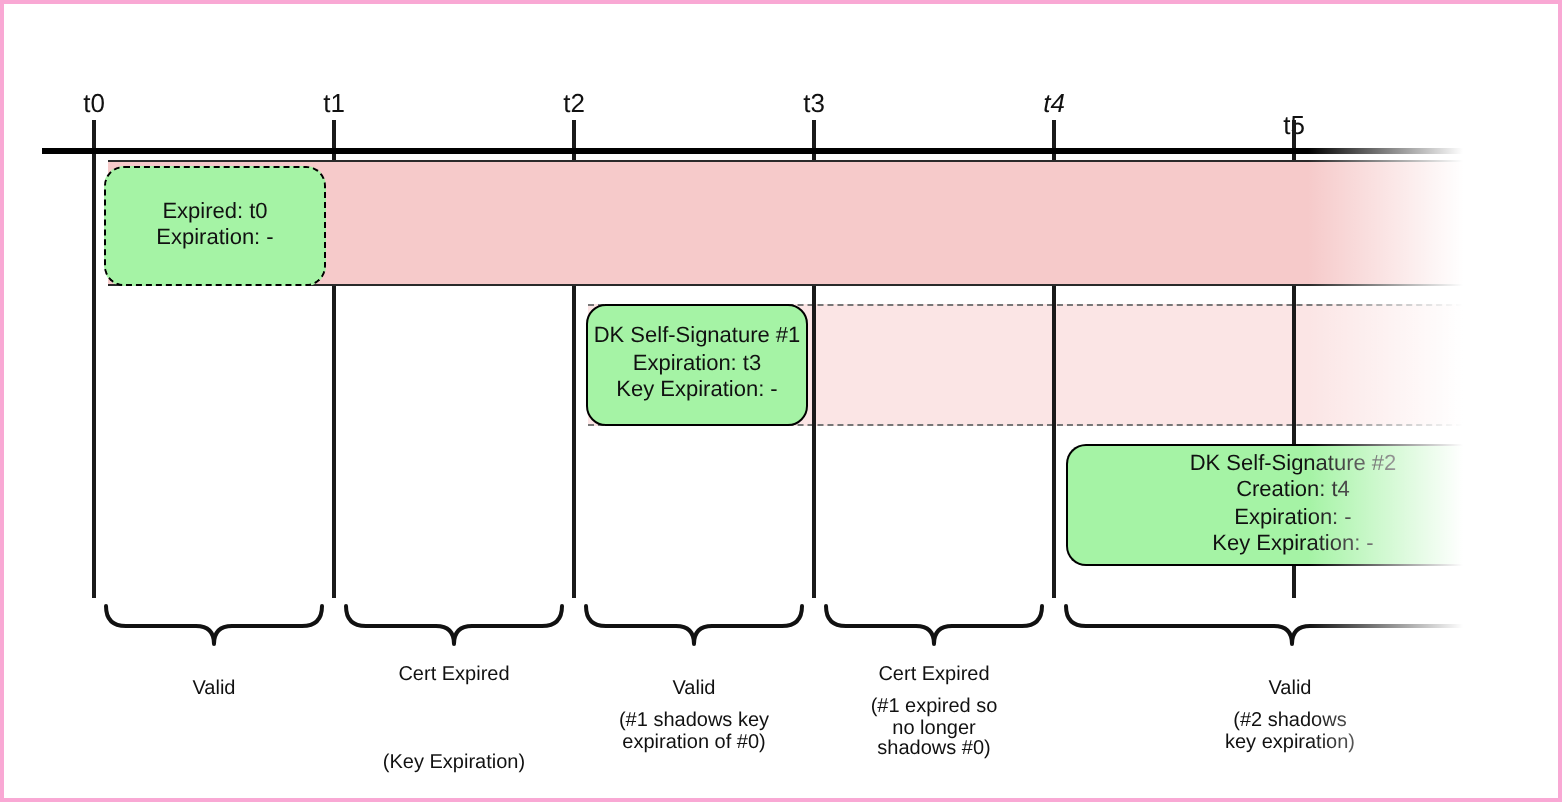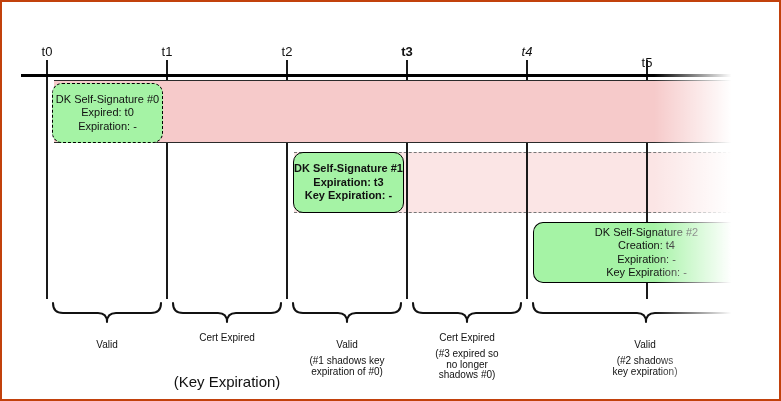--- a/index.html
+++ b/index.html
@@ -1,20 +1,20 @@
 <!DOCTYPE html>
 <html><head>
 <meta charset="utf-8">
 <style>
   html,body { margin:0; padding:0; background:#fff; }
   .canvas {
     position:relative;
     width:781px; height:401px;
     box-sizing:border-box;
-    border:2px solid #c2410c;
+    border:2px solid #f9a8d4;
     background:#fff;
     overflow:hidden;
     font-family:"Liberation Sans","DejaVu Sans",sans-serif;
     color:#111;
   }
   .tick-label {
     position:absolute; width:34px; text-align:center;
     font-size:13px; color:#111;
   }
   .vline { position:absolute; width:2px; background:#1a1a1a; top:58px; height:239px; z-index:2; }
@@ -42,21 +42,21 @@
     font-size:11px; line-height:13.5px;
     z-index:5;
   }
   .sigbox.dashed { border-style:dashed; }
   .sigbox.fade-right { border-right:none; border-radius:10px; }
   .brace { position:absolute; top:300px; height:24px; z-index:2; }
   .plabel { position:absolute; text-align:center; z-index:2; }
   .plabel .main { font-size:10px; line-height:16px; display:block; margin:0 auto; }
   .plabel .main.wrap { width:74px; }
   .plabel .sub { display:block; margin:3px auto 0; font-size:10px; line-height:10.5px; color:#111; }
-  .plabel .sub.lg { font-size:15px; line-height:12px; width:110px;margin-top:30px; }
+  .plabel .sub.lg { font-size:10px; line-height:12px; width:110px;margin-top:30px; }
   .plabel .sub.w70 { width:72px; }
   .plabel .sub.w80 { width:80px; }
   .fade-overlay {
     position:absolute; left:652px; top:0; width:125px; height:397px;
     background:linear-gradient(90deg, rgba(255,255,255,0) 0%, #ffffff 62%, #ffffff 100%);
     z-index:9; pointer-events:none;
   }
 </style>
 </head>
 <body>
@@ -72,31 +72,30 @@
   <div class="vline" style="left:524px;"></div>
   <div class="vline" style="left:644px;"></div>
 
   <div class="band band-strong"></div>
 
   <div class="timeline"></div>
 
   <span class="tick-label" style="left:28px;  top:42px;">t0</span>
   <span class="tick-label" style="left:148px; top:42px;">t1</span>
   <span class="tick-label" style="left:268px; top:42px;">t2</span>
-  <span class="tick-label" style="left:388px; top:42px;font-weight:bold;">t3</span>
+  <span class="tick-label" style="left:388px; top:42px;">t3</span>
   <span class="tick-label" style="left:508px; top:42px;font-style:italic;">t4</span>
   <span class="tick-label" style="left:628px; top:53px;">t5</span>
 
   <div class="sigbox dashed" style="left:50px; top:81px; width:111px; height:60px;">
-    <span>DK Self-Signature #0</span>
     <span>Expired: t0</span>
     <span>Expiration: -</span>
   </div>
 
-  <div class="sigbox" style="left:291px; top:150px; width:111px; height:61px;font-weight:bold;">
+  <div class="sigbox" style="left:291px; top:150px; width:111px; height:61px;">
     <span>DK Self-Signature #1</span>
     <span>Expiration: t3</span>
     <span>Key Expiration: -</span>
   </div>
 
   <div class="sigbox fade-right" style="left:531px; top:220px; width:226px; height:61px;">
     <span>DK Self-Signature #2</span>
     <span>Creation: t4</span>
     <span>Expiration: -</span>
     <span>Key Expiration: -</span>
@@ -127,21 +126,21 @@
     <span class="sub lg">(Key Expiration)</span>
   </div>
 
   <div class="plabel" style="left:285px; top:335px; width:120px;">
     <span class="main">Valid</span>
     <span class="sub w80">(#1 shadows key expiration of #0)</span>
   </div>
 
   <div class="plabel" style="left:405px; top:328px; width:120px;">
     <span class="main wrap">Cert Expired</span>
-    <span class="sub w70">(#3 expired so no longer shadows #0)</span>
+    <span class="sub w70">(#1 expired so no longer shadows #0)</span>
   </div>
 
   <div class="plabel" style="left:583px; top:335px; width:120px;">
     <span class="main">Valid</span>
     <span class="sub w70">(#2 shadows key expiration)</span>
   </div>
 
   <div class="fade-overlay"></div>
 
 </div>

